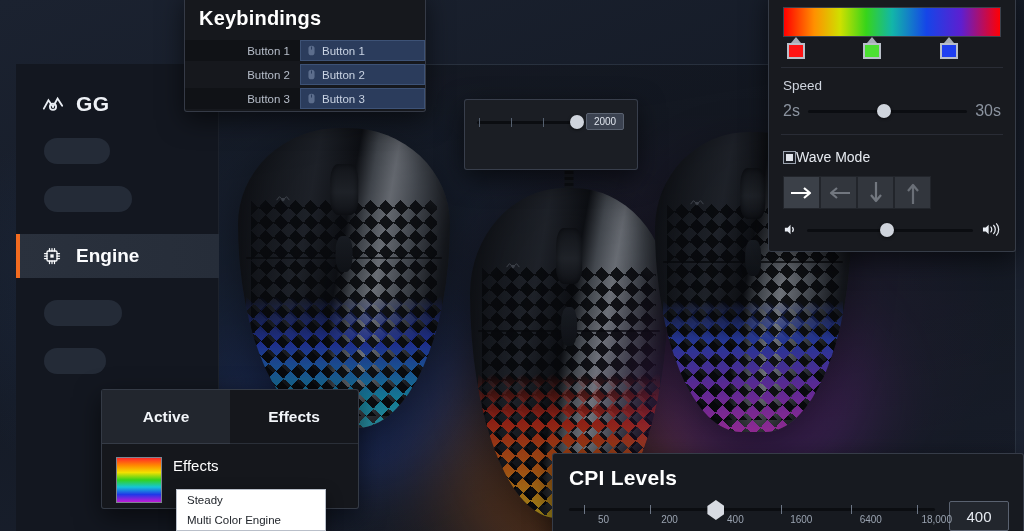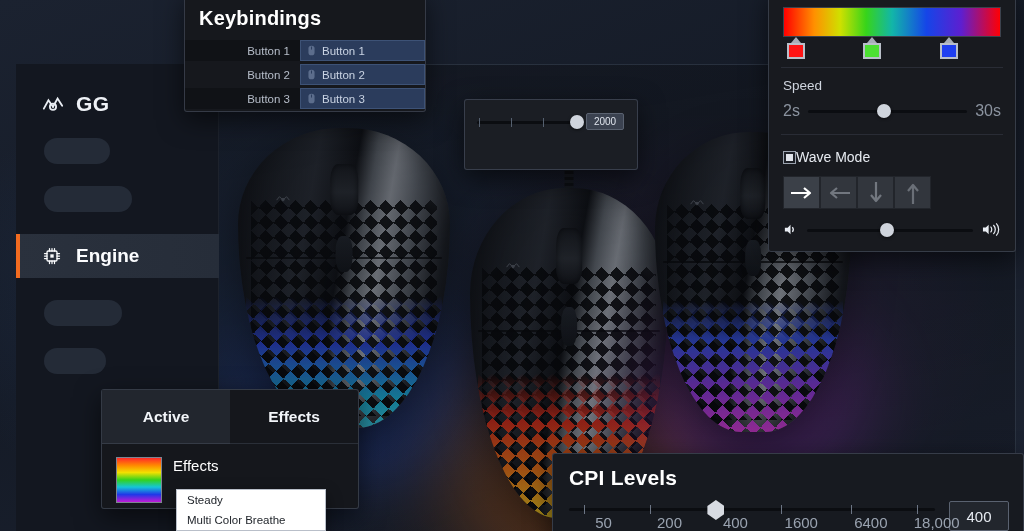--- a/index.html
+++ b/index.html
@@ -306,21 +306,21 @@
   }
   .cpi-thumb {
     position: absolute; top: 0px; width: 17px; height: 20px;
     margin-left: -8px;
     background: #d7dbe2;
     clip-path: polygon(50% 0%, 100% 30%, 100% 70%, 50% 100%, 0% 70%, 0% 30%);
   }
   .cpi-labels { position: relative; height: 14px; margin-top: 14px; }
   .cpi-label {
     position: absolute; top: 0;
-    color: #9aa3b0; font-size: 15px;
+    color: #9aa3b0; font-size: 10px;
     transform: translateX(-50%);
     white-space: nowrap;
     padding-left: 40px;
   }
   .cpi-value-box {
     width: 60px; height: 30px; margin-top: 1px;
     border: 1px solid #5a6270;
     background: #22262d;
     color: #e6eaf1; font-size: 15px;
     display: flex; align-items: center; justify-content: center;
@@ -629,21 +629,21 @@
     <div class="effects-body">
       <div class="effect-swatch"></div>
       <div class="effects-col">
         <div class="effects-label">Effects</div>
       </div>
     </div>
   </div>
 
   <div id="effects-dropdown">
     <div class="dd-option">Steady</div>
-    <div class="dd-option">Multi Color Breathe</div>
+    <div class="dd-option">Multi Color Engine</div>
   </div>
 
   <div class="panel" id="panel-cpi">
     <div class="panel-title">CPI Levels</div>
     <div class="cpi-row">
       <div class="cpi-slider-wrap">
         <div class="cpi-track"></div>
         <div class="cpi-tick" style="left:4%"></div>
         <div class="cpi-tick" style="left:22%"></div>
         <div class="cpi-tick" style="left:40%"></div>

